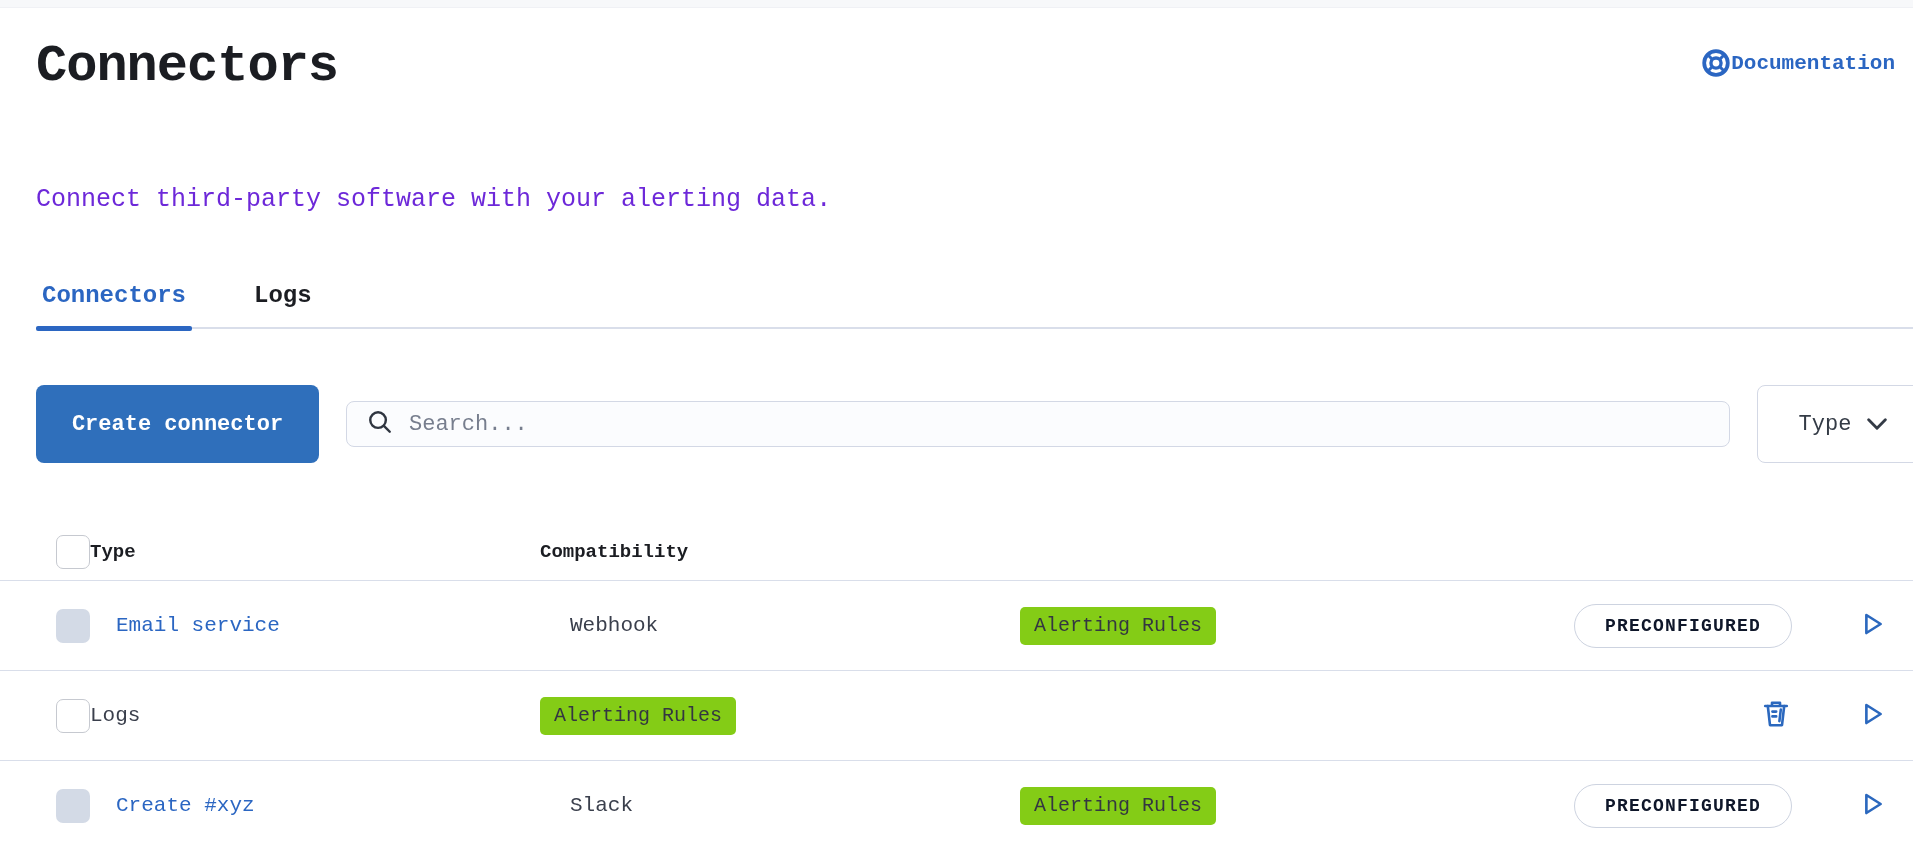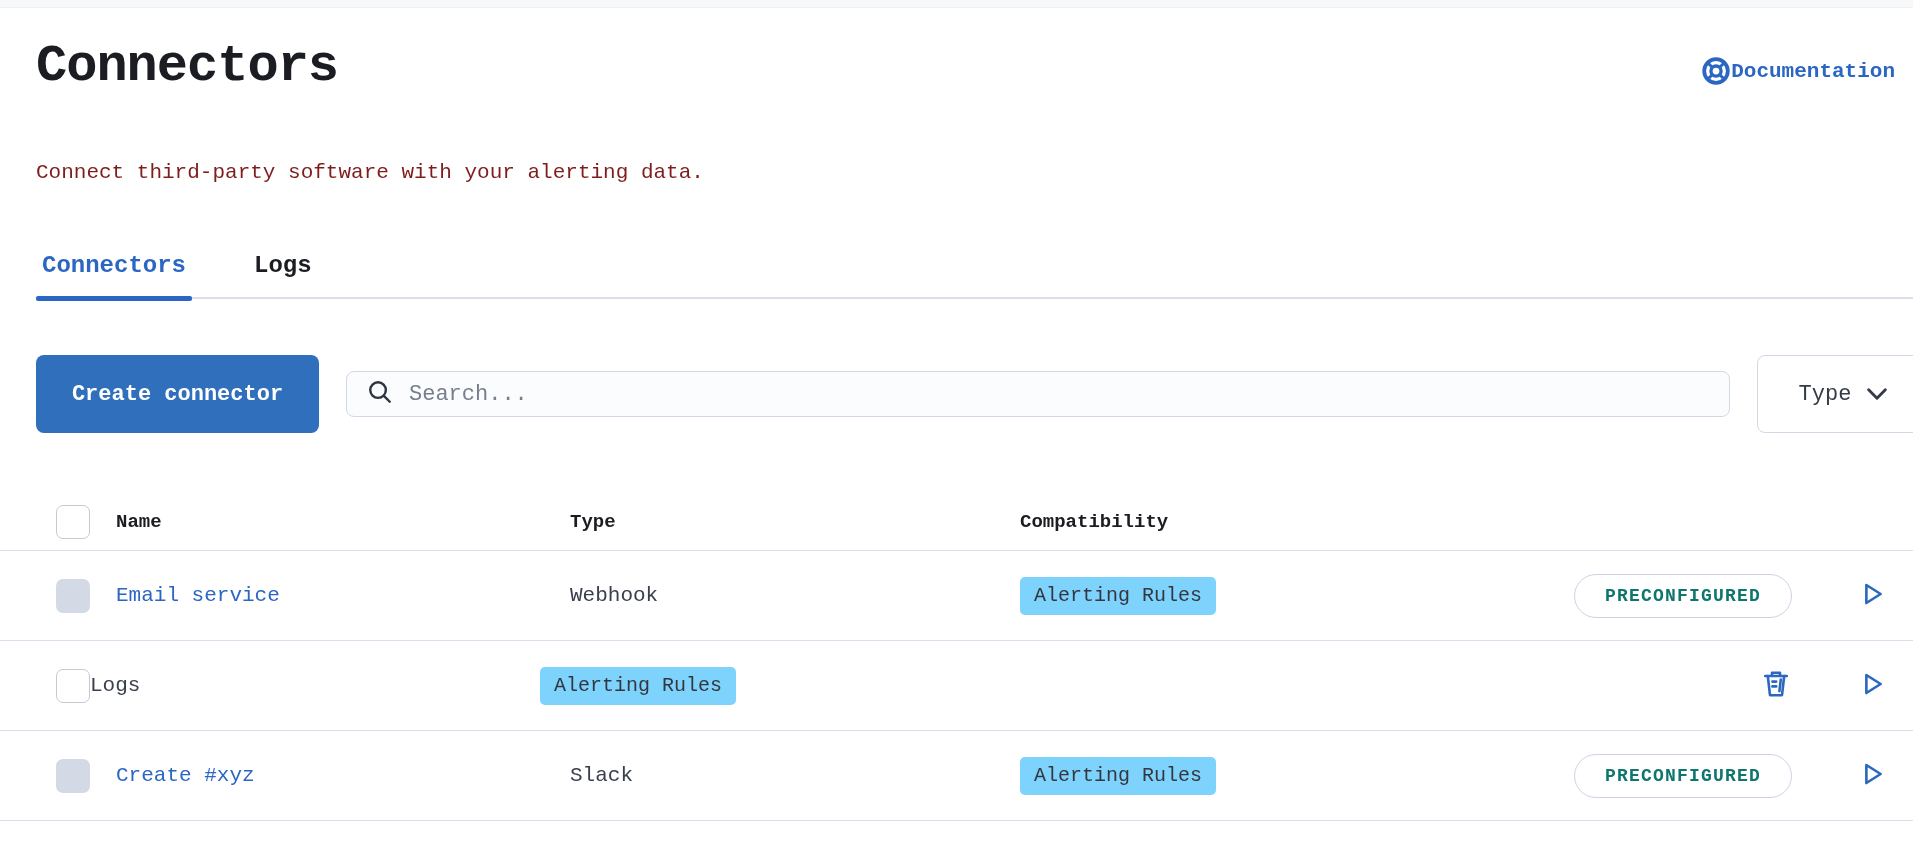--- a/index.html
+++ b/index.html
@@ -4,25 +4,25 @@
 <style>
   * { box-sizing: border-box; margin: 0; padding: 0; }
   html, body { width: 1913px; height: 844px; overflow: hidden; background: #fff; }
   body { font-family: "Liberation Sans", sans-serif; color: #343741; }
   .top-strip { height: 8px; background: #f7f8fa; border-bottom: 1px solid #f0f1f5; }
   .page { padding: 0 0 0 36px; font-family: Liberation Mono, monospace; }
 
   
   .page-header { display: flex; justify-content: space-between; align-items: flex-start; margin-top: 26px; }
   h1.title { font-size: 52px; font-weight: 700; letter-spacing: -1px; color: #1b1d22; line-height: 1.25; }
-  .doc-link { display: flex; align-items: center; margin: 22px 18px 0 0;
+  .doc-link { display: flex; align-items: center; margin: 14px 18px 0 0;
               color: #2b66c2; font-size: 21px; font-weight: 600; cursor: pointer; text-decoration: none; }
   .doc-link svg { display: block; }
 
-  .subtitle { margin-top: 62px; font-size: 21px; color: #7f1d1d; }
+  .subtitle { margin-top: 86px; font-size: 25px; color: #6d28d9; }
 
   
   .tabs { display: flex; gap: 56px; margin-top: 68px; border-bottom: 2px solid #d9deea; }
   .tab { font-size: 24px; font-weight: 700; color: #1b1d22; padding: 0 6px 18px 6px;
          cursor: pointer; position: relative; }
   .tab.active { color: #2b66c2; }
   .tab.active::after { content: ""; position: absolute; left: 0; right: 0; bottom: -4px;
                        height: 5px; background: #2b66c2; border-radius: 2px; }
 
   
@@ -49,25 +49,25 @@
   .checkbox { width: 34px; height: 34px; border-radius: 7px; background: #fff; border: 1px solid #c6c9d0; cursor: pointer; }
   .checkbox.disabled { background: #d3dae6; border: none; cursor: default; }
   .cell-name { flex: none; width: 480px; padding-left: 26px; }
   .cell-type { flex: none; width: 450px; }
   .cell-compat { flex: 1 1 auto; min-width: 490px; }
   .cell-actions { flex: none; width: 403px; display: flex; align-items: center;
                   justify-content: flex-end; gap: 65px; padding-right: 26px; }
   .th { font-size: 19px; font-weight: 700; color: #1b1d22; }
   .name-link { color: #2b66c2; font-size: 21px; font-weight: 500; text-decoration: none; cursor: pointer; }
   .type-val { font-size: 21px; color: #3a3f4c; }
-  .badge { display: inline-block; background: #7dd3fc; color: #343741; font-size: 20px; font-weight: 500;
+  .badge { display: inline-block; background: #84cc16; color: #343741; font-size: 20px; font-weight: 500;
            line-height: 38px; padding: 0 14px; border-radius: 5px; }
   .pill { display: inline-block; border: 1px solid #cdd3e0; border-radius: 22px; height: 44px;
           line-height: 42px; padding: 0 30px; font-size: 18px; font-weight: 700;
-          letter-spacing: 1.2px; color: #0f766e; background: #fff; white-space: nowrap; }
+          letter-spacing: 1.2px; color: #0f172a; background: #fff; white-space: nowrap; }
   .icon-btn { background: none; border: none; padding: 0; cursor: pointer; color: #2b68be;
               display: flex; align-items: center; }
 </style>
 </head>
 <body>
 
 <div class="top-strip"></div>
 
 <div class="page">
 
@@ -112,21 +112,20 @@
       </span>
     </button>
   </div>
 
   <div class="table">
 
     <div class="thead">
       <div class="cell-check">
         <div class="checkbox"></div>
       </div>
-      <div class="cell-name th">Name</div>
       <div class="cell-type th">Type</div>
       <div class="cell-compat th">Compatibility</div>
       <div class="cell-actions"></div>
     </div>
 
     <div class="trow">
       <div class="cell-check">
         <div class="checkbox disabled"></div>
       </div>
       <div class="cell-name">

